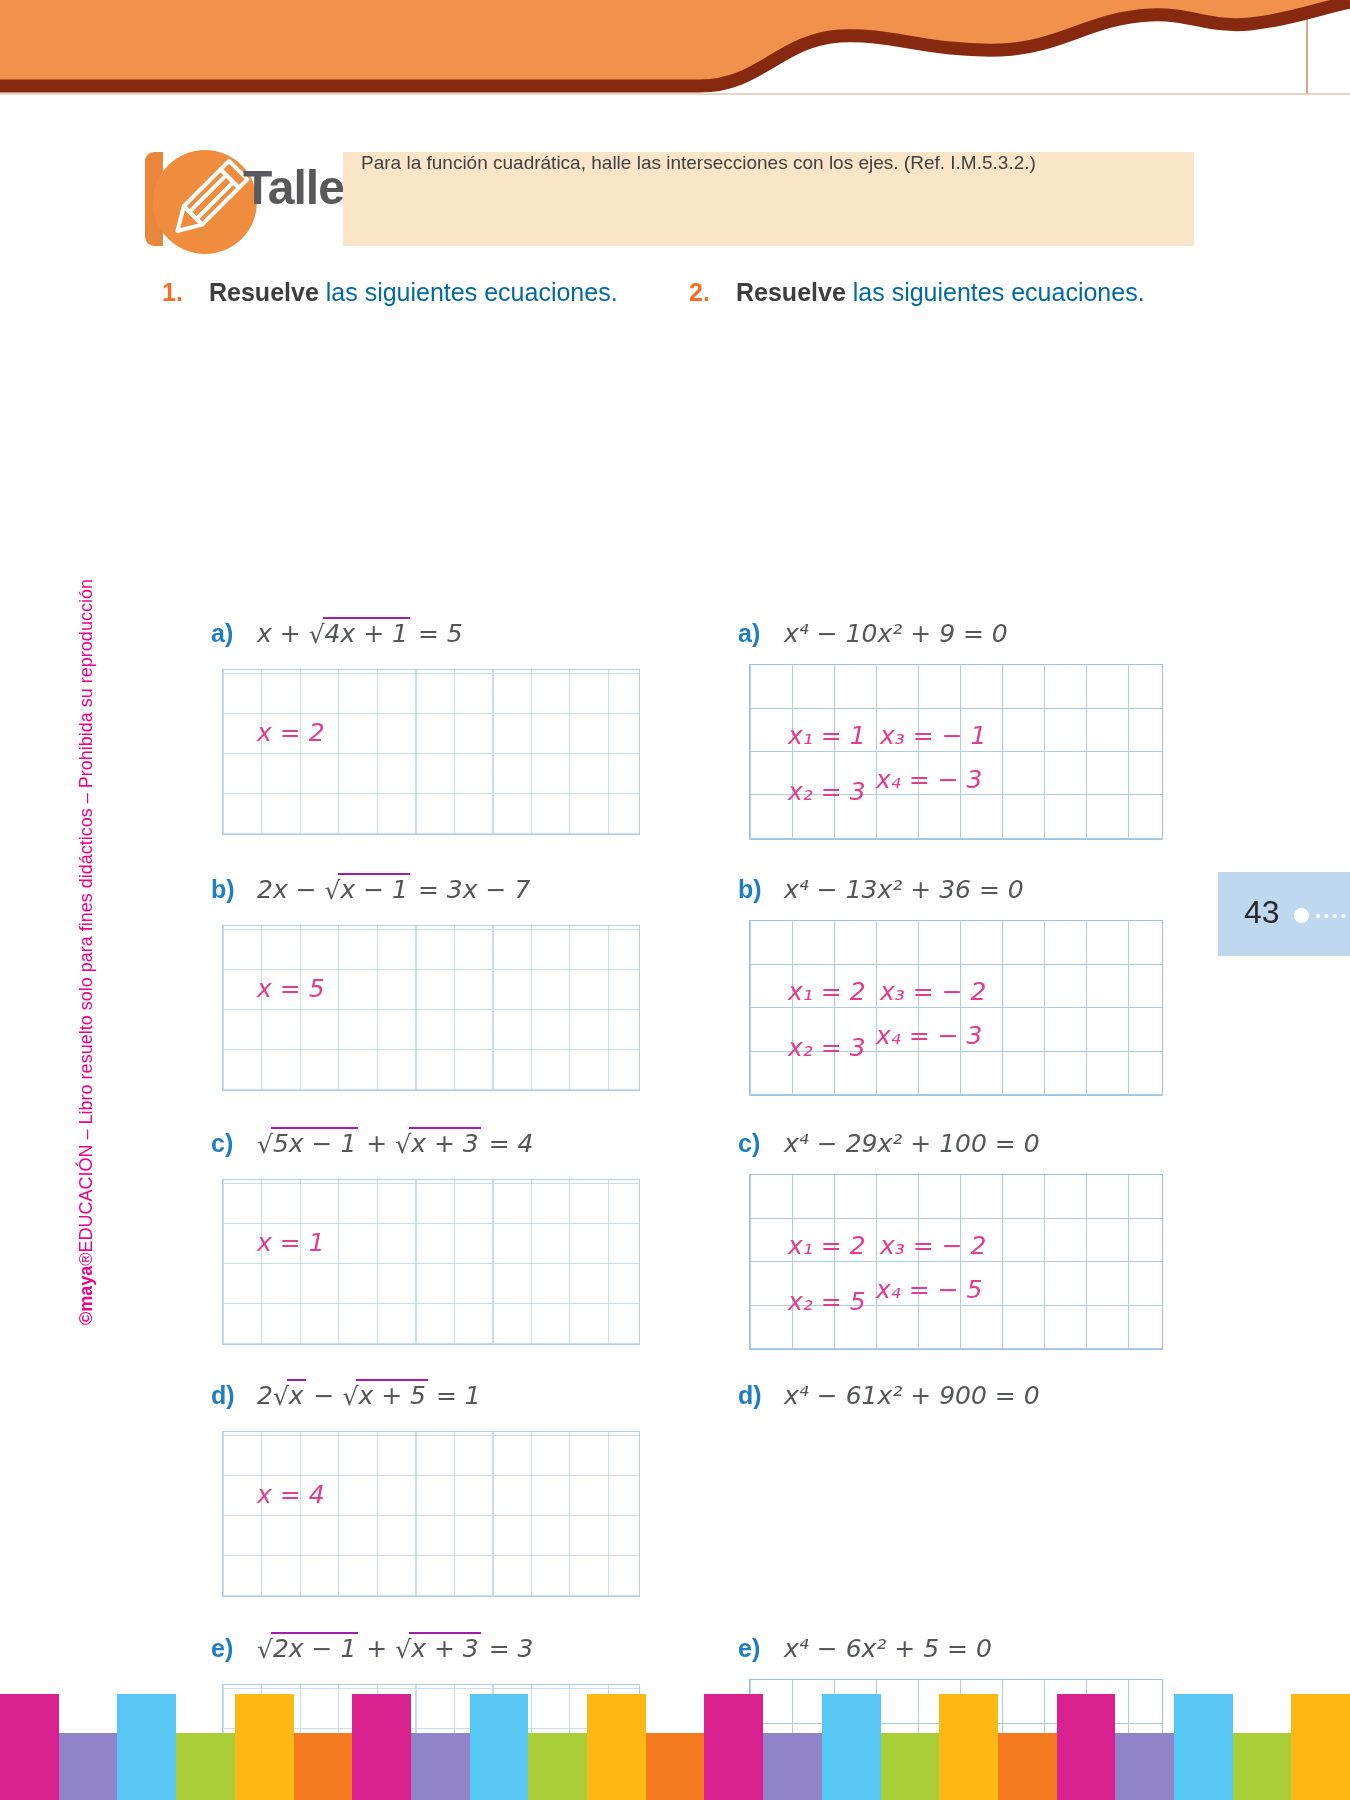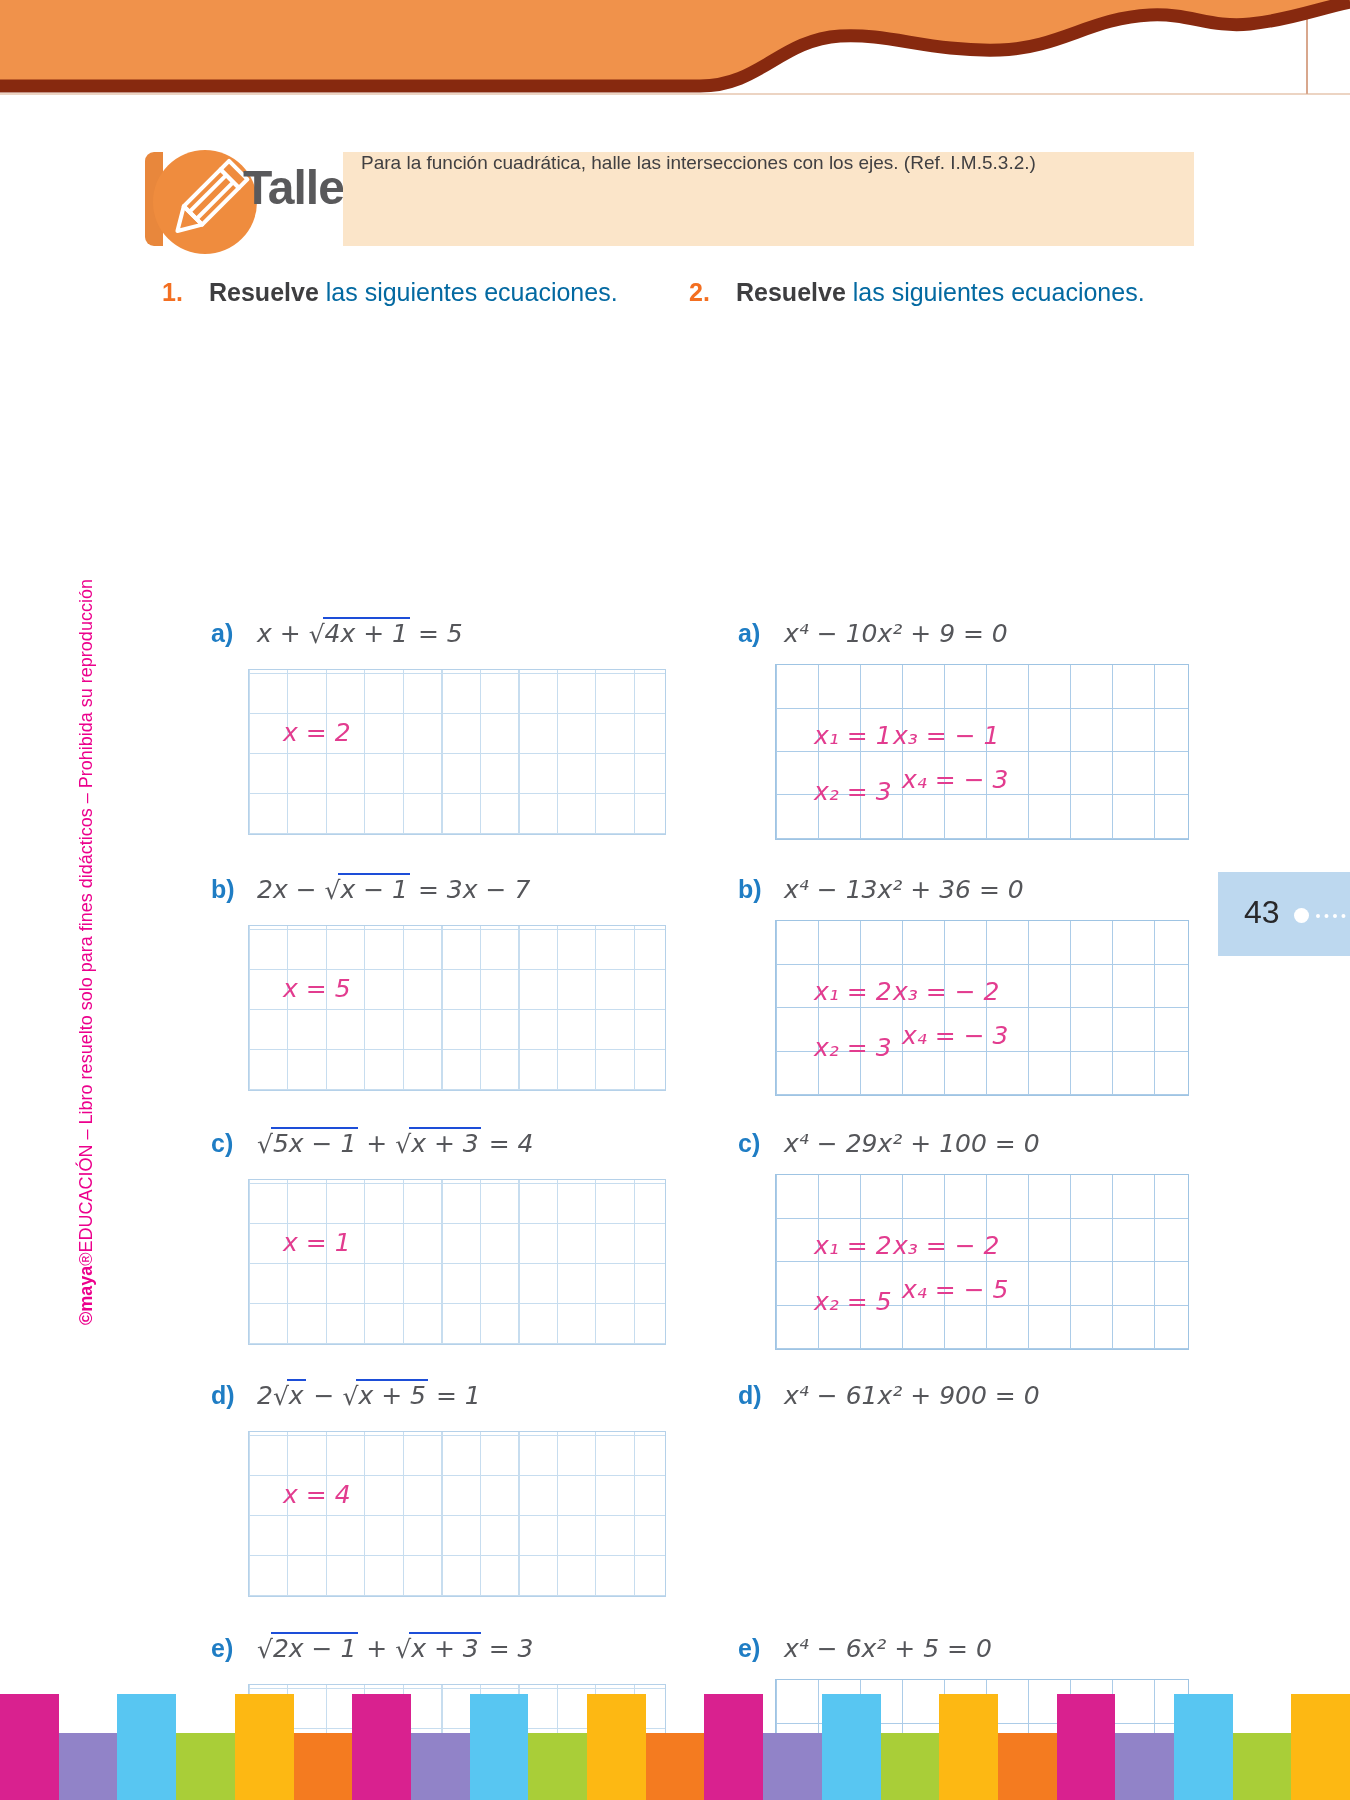--- a/index.html
+++ b/index.html
@@ -27,35 +27,35 @@
   .ex-header{display:flex;font-size:25px;}
   .ex-num{width:47px;font-weight:bold;color:#f36f21;}
   .ex-bold{font-weight:bold;color:#3e3e40;}
   .ex-rest{color:#0369a1;}
   .item{position:absolute;left:0;width:100%;}
   .eq-row{display:flex;align-items:center;height:46px;padding-left:49px;}
   .letter{width:46px;font-weight:bold;color:#1f7dc4;font-size:25px;flex:0 0 46px;}
   .eq{font-size:25px;color:#55565a;font-style:italic;font-family:"DejaVu Sans",sans-serif;white-space:nowrap;}
   .sqrt{display:inline;white-space:nowrap;}
   .s-rad{font-style:normal;display:inline-block;transform:translateY(1px);margin-right:-2px;}
-  .s-bar{border-top:2px solid #1d4ed8;padding:0 2px;}
-
-  .grid{position:relative;margin-left:86px;border:1.5px solid #b5d1e9;background:#fff;}
+  .s-bar{border-top:2px solid #a21caf;padding:0 2px;}
+
+  .grid{position:relative;margin-left:60px;border:1.5px solid #b5d1e9;background:#fff;}
   .col1 .grid{width:416px;height:164px;margin-top:13px;
     background-image:repeating-linear-gradient(90deg,#c7ddef 0 1px,transparent 1px 38.5px),
                      repeating-linear-gradient(0deg,#c7ddef 0 1px,transparent 1px 40px);}
   .col2 .grid{width:412px;height:174px;margin-top:8px;border-color:#9fc4e3;
     background-image:repeating-linear-gradient(90deg,#accce8 0 1px,transparent 1px 42px),
                      repeating-linear-gradient(0deg,#accce8 0 1px,transparent 1px 43.5px);}
 
   .answer{position:absolute;font-family:"DejaVu Sans",sans-serif;font-style:italic;
           color:#e23c8f;font-size:25px;white-space:nowrap;}
   .ans-single{left:34px;top:48px;}
   .ans-r0c0{left:38px;top:56px;}
-  .ans-r0c1{left:117px;top:56px;}
+  .ans-r0c1{left:130px;top:56px;}
   .ans-r1c0{left:38px;top:112px;}
   .ans-r1c1{left:126px;top:100px;}
 
   
   .sidebar{position:absolute;left:76px;top:1325px;transform:rotate(-90deg);transform-origin:0 0;
            white-space:nowrap;font-size:18px;color:#ec008c;}
   .sidebar b{font-weight:bold;}
 
   
   .page-tab{position:absolute;left:1218px;top:872px;width:132px;height:84px;background:#bdd8ef;}

